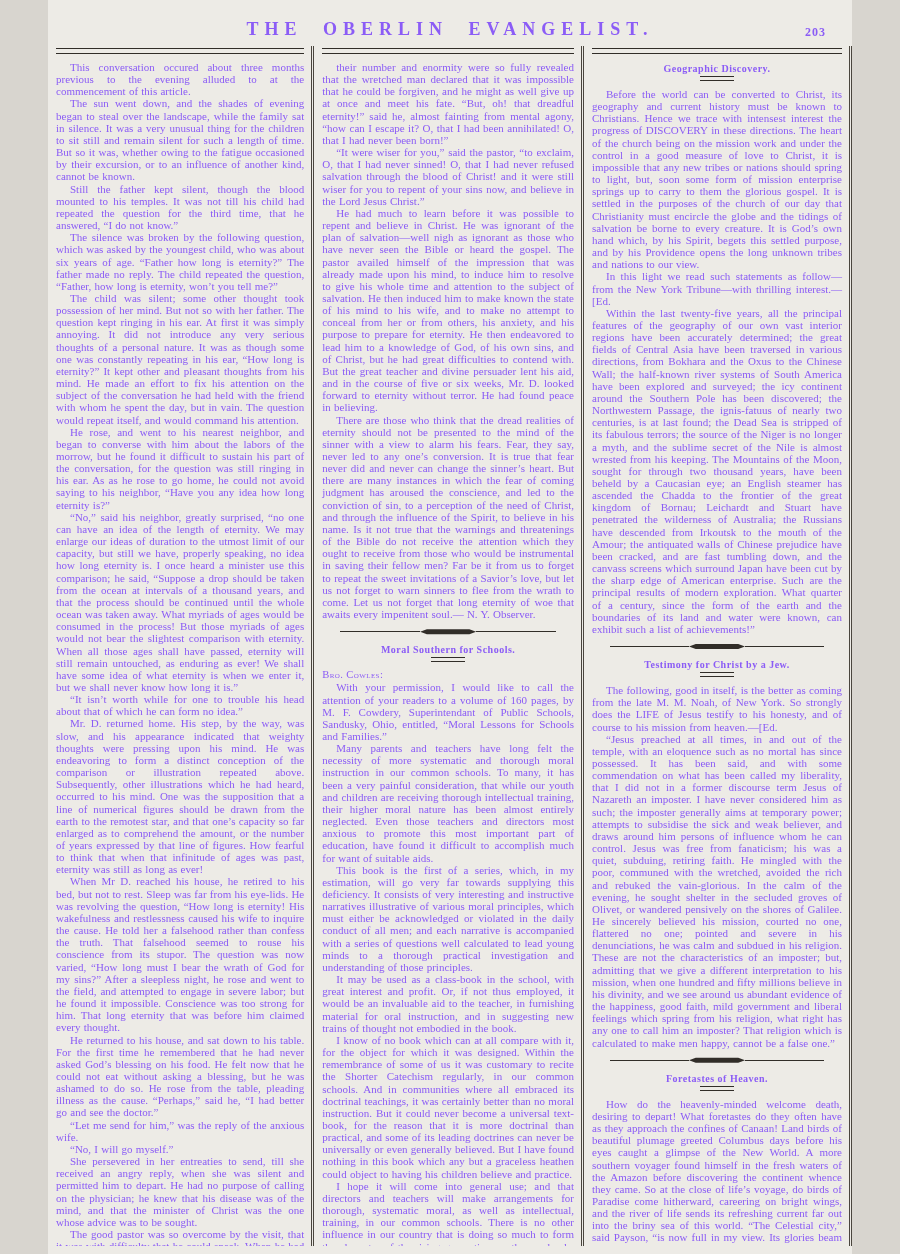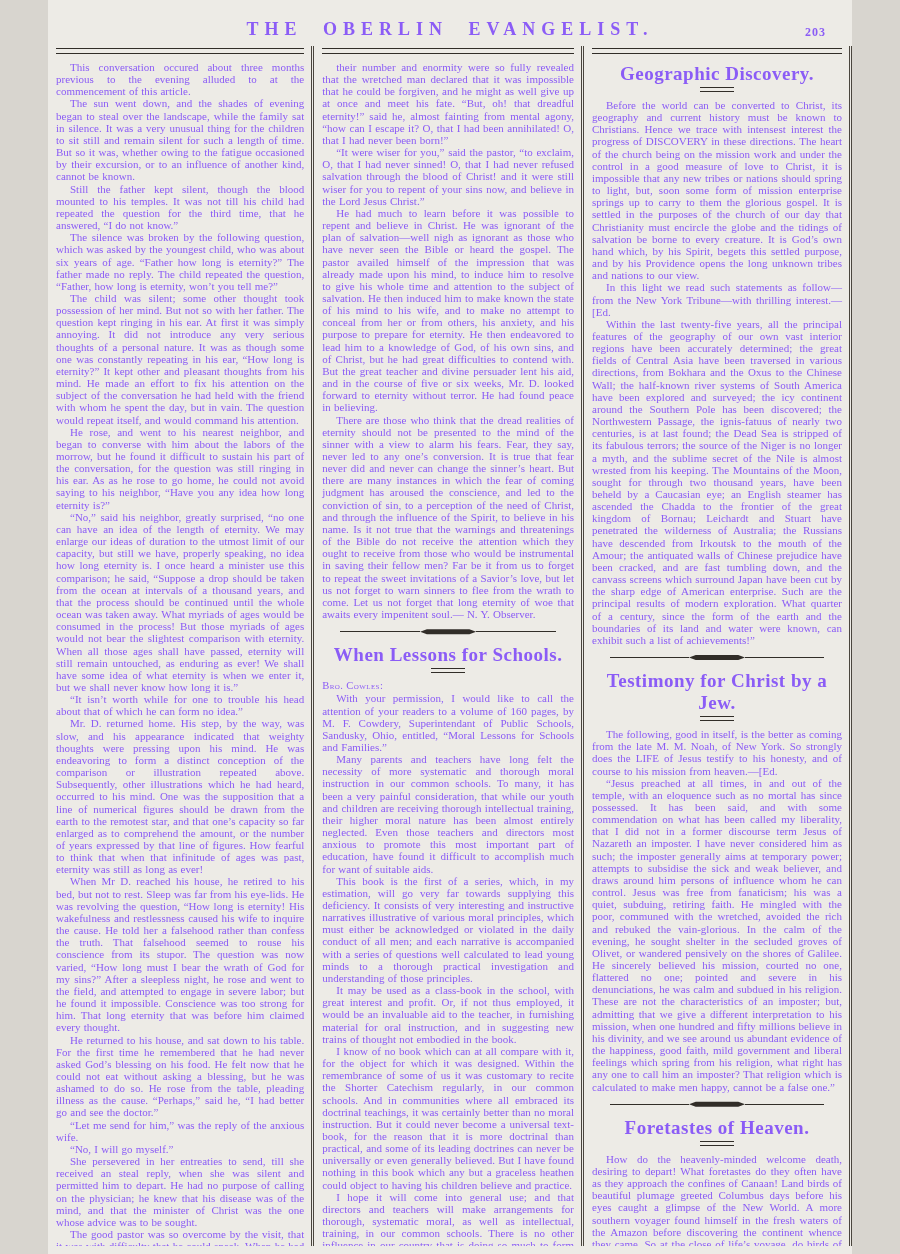--- a/index.html
+++ b/index.html
@@ -53,21 +53,21 @@
   .para{
     margin:0;
     font-size:11px;
     line-height:12.15px;
     text-align:justify;
     text-indent:14px;
     word-spacing:0.5px;
   }
   .article-heading{
     margin:9px 0 1px 0;
-    font-size:19px;
+    font-size:10px;
     font-weight:bold;
     text-align:center;
     letter-spacing:0.5px;
   }
   .heading-rule{
     width:34px;height:3px;
     margin:2px auto 7px auto;
     border-top:1px solid #312d28;
     border-bottom:1px solid #312d28;
   }
@@ -114,35 +114,35 @@
         <p class="para">The silence was broken by the following question, which was asked by the youngest child, who was about six years of age. “Father how long is eternity?” The father made no reply. The child repeated the question, “Father, how long is eternity, won’t you tell me?”</p>
         <p class="para">The child was silent; some other thought took possession of her mind. But not so with her father. The question kept ringing in his ear. At first it was simply annoying. It did not introduce any very serious thoughts of a personal nature. It was as though some one was constantly repeating in his ear, “How long is eternity?” It kept other and pleasant thoughts from his mind. He made an effort to fix his attention on the subject of the conversation he had held with the friend with whom he spent the day, but in vain. The question would repeat itself, and would command his attention.</p>
         <p class="para">He rose, and went to his nearest neighbor, and began to converse with him about the labors of the morrow, but he found it difficult to sustain his part of the conversation, for the question was still ringing in his ear. As as he rose to go home, he could not avoid saying to his neighbor, “Have you any idea how long eternity is?”</p>
         <p class="para">“No,” said his neighbor, greatly surprised, “no one can have an idea of the length of eternity. We may enlarge our ideas of duration to the utmost limit of our capacity, but still we have, properly speaking, no idea how long eternity is. I once heard a minister use this comparison; he said, “Suppose a drop should be taken from the ocean at intervals of a thousand years, and that the process should be continued until the whole ocean was taken away. What myriads of ages would be consumed in the process! But those myriads of ages would not bear the slightest comparison with eternity. When all those ages shall have passed, eternity will still remain untouched, as enduring as ever! We shall have some idea of what eternity is when we enter it, but we shall never know how long it is.”</p>
         <p class="para">“It isn’t worth while for one to trouble his head about that of which he can form no idea.”</p>
         <p class="para">Mr. D. returned home. His step, by the way, was slow, and his appearance indicated that weighty thoughts were pressing upon his mind. He was endeavoring to form a distinct conception of the comparison or illustration repeated above. Subsequently, other illustrations which he had heard, occurred to his mind. One was the supposition that a line of numerical figures should be drawn from the earth to the remotest star, and that one’s capacity so far enlarged as to comprehend the amount, or the number of years expressed by that line of figures. How fearful to think that when that infinitude of ages was past, eternity was still as long as ever!</p>
         <p class="para">When Mr D. reached his house, he retired to his bed, but not to rest. Sleep was far from his eye-lids. He was revolving the question, “How long is eternity! His wakefulness and restlessness caused his wife to inquire the cause. He told her a falsehood rather than confess the truth. That falsehood seemed to rouse his conscience from its stupor. The question was now varied, “How long must I bear the wrath of God for my sins?” After a sleepless night, he rose and went to the field, and attempted to engage in severe labor; but he found it impossible. Conscience was too strong for him. That long eternity that was before him claimed every thought.</p>
         <p class="para">He returned to his house, and sat down to his table. For the first time he remembered that he had never asked God’s blessing on his food. He felt now that he could not eat without asking a blessing, but he was ashamed to do so. He rose from the table, pleading illness as the cause. “Perhaps,” said he, “I had better go and see the doctor.”</p>
         <p class="para">“Let me send for him,” was the reply of the anxious wife.</p>
         <p class="para">“No, I will go myself.”</p>
-        <p class="para">She persevered in her entreaties to send, till she received an steal reply, when she was silent and permitted him to depart. He had no purpose of calling on the physician; he knew that his disease was of the mind, and that the minister of Christ was the one whose advice was to be sought.</p>
+        <p class="para">She persevered in her entreaties to send, till she received an angry reply, when she was silent and permitted him to depart. He had no purpose of calling on the physician; he knew that his disease was of the mind, and that the minister of Christ was the one whose advice was to be sought.</p>
         <p class="para">The good pastor was so overcome by the visit, that it was with difficulty that he could speak. When he had recovered in some degree his composure, he proceeded to turn Mr. D.’s attention to his sins, and under his hand</p>
       </div>
       <div class="column col-2">
         <div class="col-rule"></div>
         <p class="para">their number and enormity were so fully revealed that the wretched man declared that it was impossible that he could be forgiven, and he might as well give up at once and meet his fate. “But, oh! that dreadful eternity!” said he, almost fainting from mental agony, “how can I escape it? O, that I had been annihilated! O, that I had never been born!”</p>
         <p class="para">“It were wiser for you,” said the pastor, “to exclaim, O, that I had never sinned! O, that I had never refused salvation through the blood of Christ! and it were still wiser for you to repent of your sins now, and believe in the Lord Jesus Christ.”</p>
         <p class="para">He had much to learn before it was possible to repent and believe in Christ. He was ignorant of the plan of salvation—well nigh as ignorant as those who have never seen the Bible or heard the gospel. The pastor availed himself of the impression that was already made upon his mind, to induce him to resolve to give his whole time and attention to the subject of salvation. He then induced him to make known the state of his mind to his wife, and to make no attempt to conceal from her or from others, his anxiety, and his purpose to prepare for eternity. He then endeavored to lead him to a knowledge of God, of his own sins, and of Christ, but he had great difficulties to contend with. But the great teacher and divine persuader lent his aid, and in the course of five or six weeks, Mr. D. looked forward to eternity without terror. He had found peace in believing.</p>
         <p class="para">There are those who think that the dread realities of eternity should not be presented to the mind of the sinner with a view to alarm his fears. Fear, they say, never led to any one’s conversion. It is true that fear never did and never can change the sinner’s heart. But there are many instances in which the fear of coming judgment has aroused the conscience, and led to the conviction of sin, to a perception of the need of Christ, and through the influence of the Spirit, to believe in his name. Is it not true that the warnings and threatenings of the Bible do not receive the attention which they ought to receive from those who would be instrumental in saving their fellow men? Far be it from us to forget to repeat the sweet invitations of a Savior’s love, but let us not forget to warn sinners to flee from the wrath to come. Let us not forget that long eternity of woe that awaits every impenitent soul.— N. Y. Observer.</p>
         <div class="separator">
           <span class="sep-line"></span>
           <span class="sep-diamond"></span>
           <span class="sep-line"></span>
         </div>
-        <h2 class="article-heading">When Lessons for Schools.</h2>
+        <h2 class="article-heading">Moral Southern for Schools.</h2>
         <div class="heading-rule"></div>
         <p class="salutation">Bro. Cowles:</p>
         <p class="para">With your permission, I would like to call the attention of your readers to a volume of 160 pages, by M. F. Cowdery, Superintendant of Public Schools, Sandusky, Ohio, entitled, “Moral Lessons for Schools and Families.”</p>
         <p class="para">Many parents and teachers have long felt the necessity of more systematic and thorough moral instruction in our common schools. To many, it has been a very painful consideration, that while our youth and children are receiving thorough intellectual training, their higher moral nature has been almost entirely neglected. Even those teachers and directors most anxious to promote this most important part of education, have found it difficult to accomplish much for want of suitable aids.</p>
         <p class="para">This book is the first of a series, which, in my estimation, will go very far towards supplying this deficiency. It consists of very interesting and instructive narratives illustrative of various moral principles, which must either be acknowledged or violated in the daily conduct of all men; and each narrative is accompanied with a series of questions well calculated to lead young minds to a thorough practical investigation and understanding of those principles.</p>
         <p class="para">It may be used as a class-book in the school, with great interest and profit. Or, if not thus employed, it would be an invaluable aid to the teacher, in furnishing material for oral instruction, and in suggesting new trains of thought not embodied in the book.</p>
         <p class="para">I know of no book which can at all compare with it, for the object for which it was designed. Within the remembrance of some of us it was customary to recite the Shorter Catechism regularly, in our common schools. And in communities where all embraced its doctrinal teachings, it was certainly better than no moral instruction. But it could never become a universal text-book, for the reason that it is more doctrinal than practical, and some of its leading doctrines can never be universally or even generally believed. But I have found nothing in this book which any but a graceless heathen could object to having his children believe and practice.</p>
         <p class="para">I hope it will come into general use; and that directors and teachers will make arrangements for thorough, systematic moral, as well as intellectual, training, in our common schools. There is no other influence in our country that is doing so much to form the character of the rising generation, as these schools. Will not good men, who have responsibility in this matter, see to it that the moral nature of our children is not left to grow wild and uncultivated.</p>
         <div class="signature">
           <p class="sig-line sig-name">E. H. Fairchild,</p>

